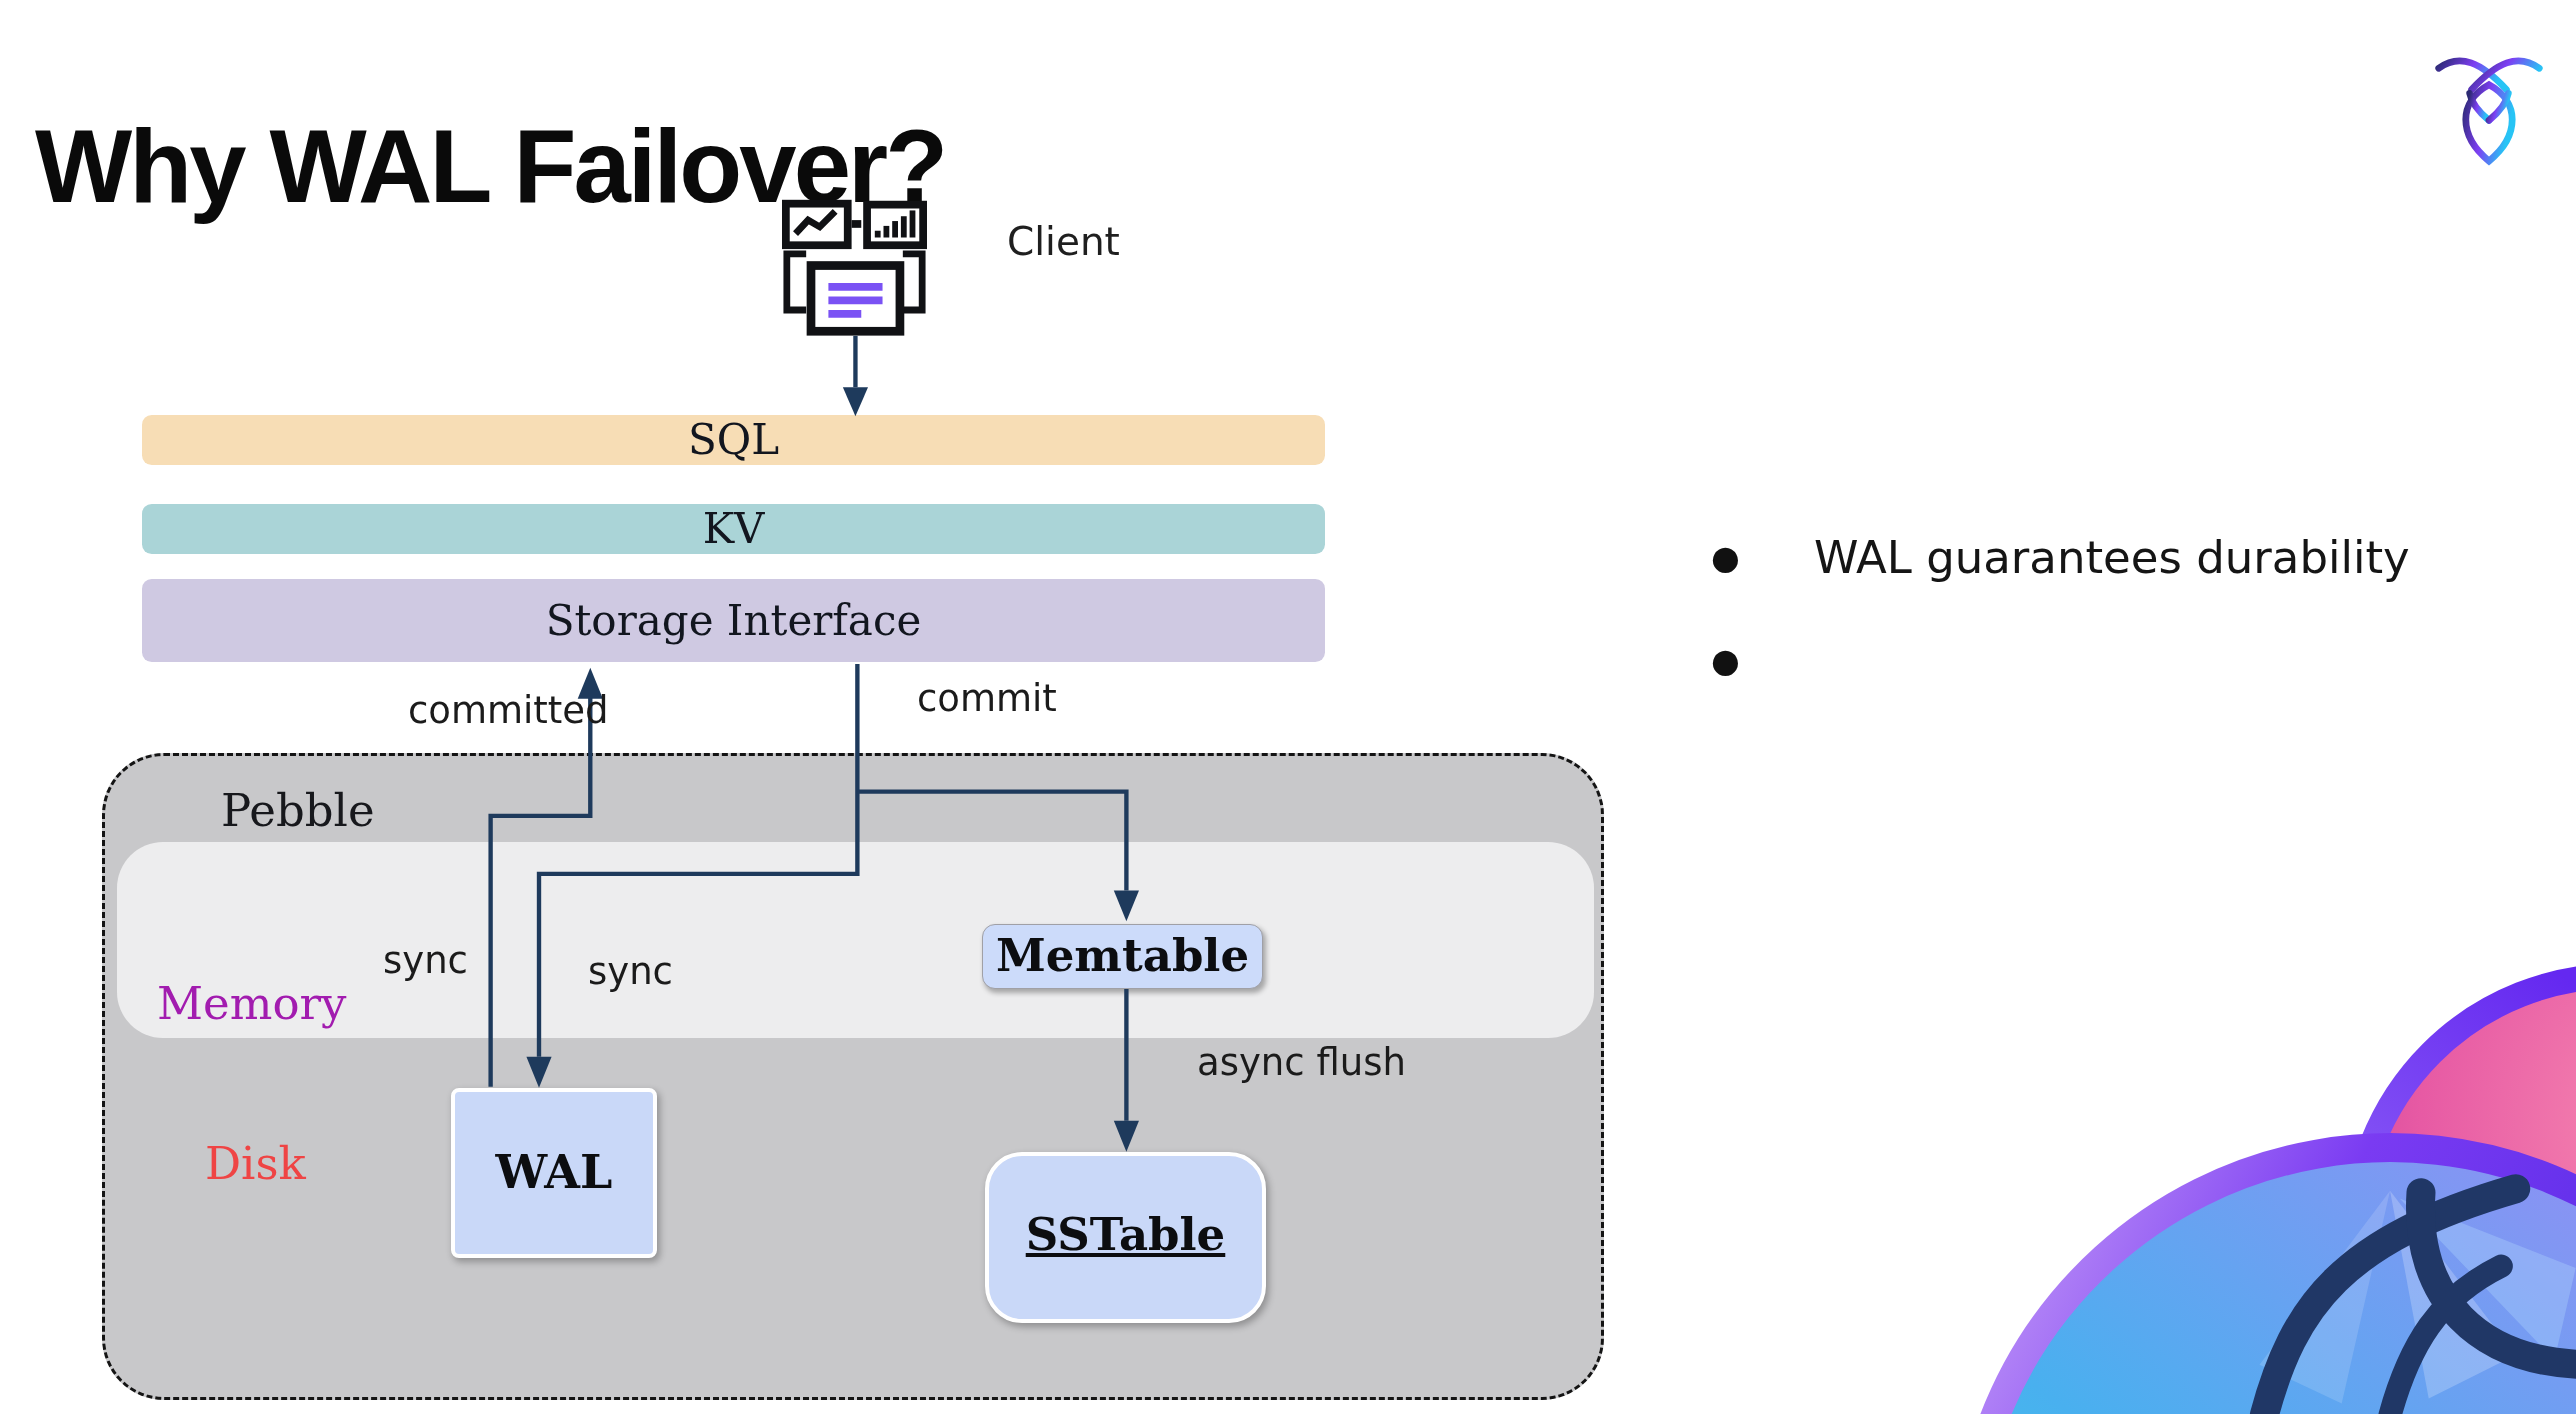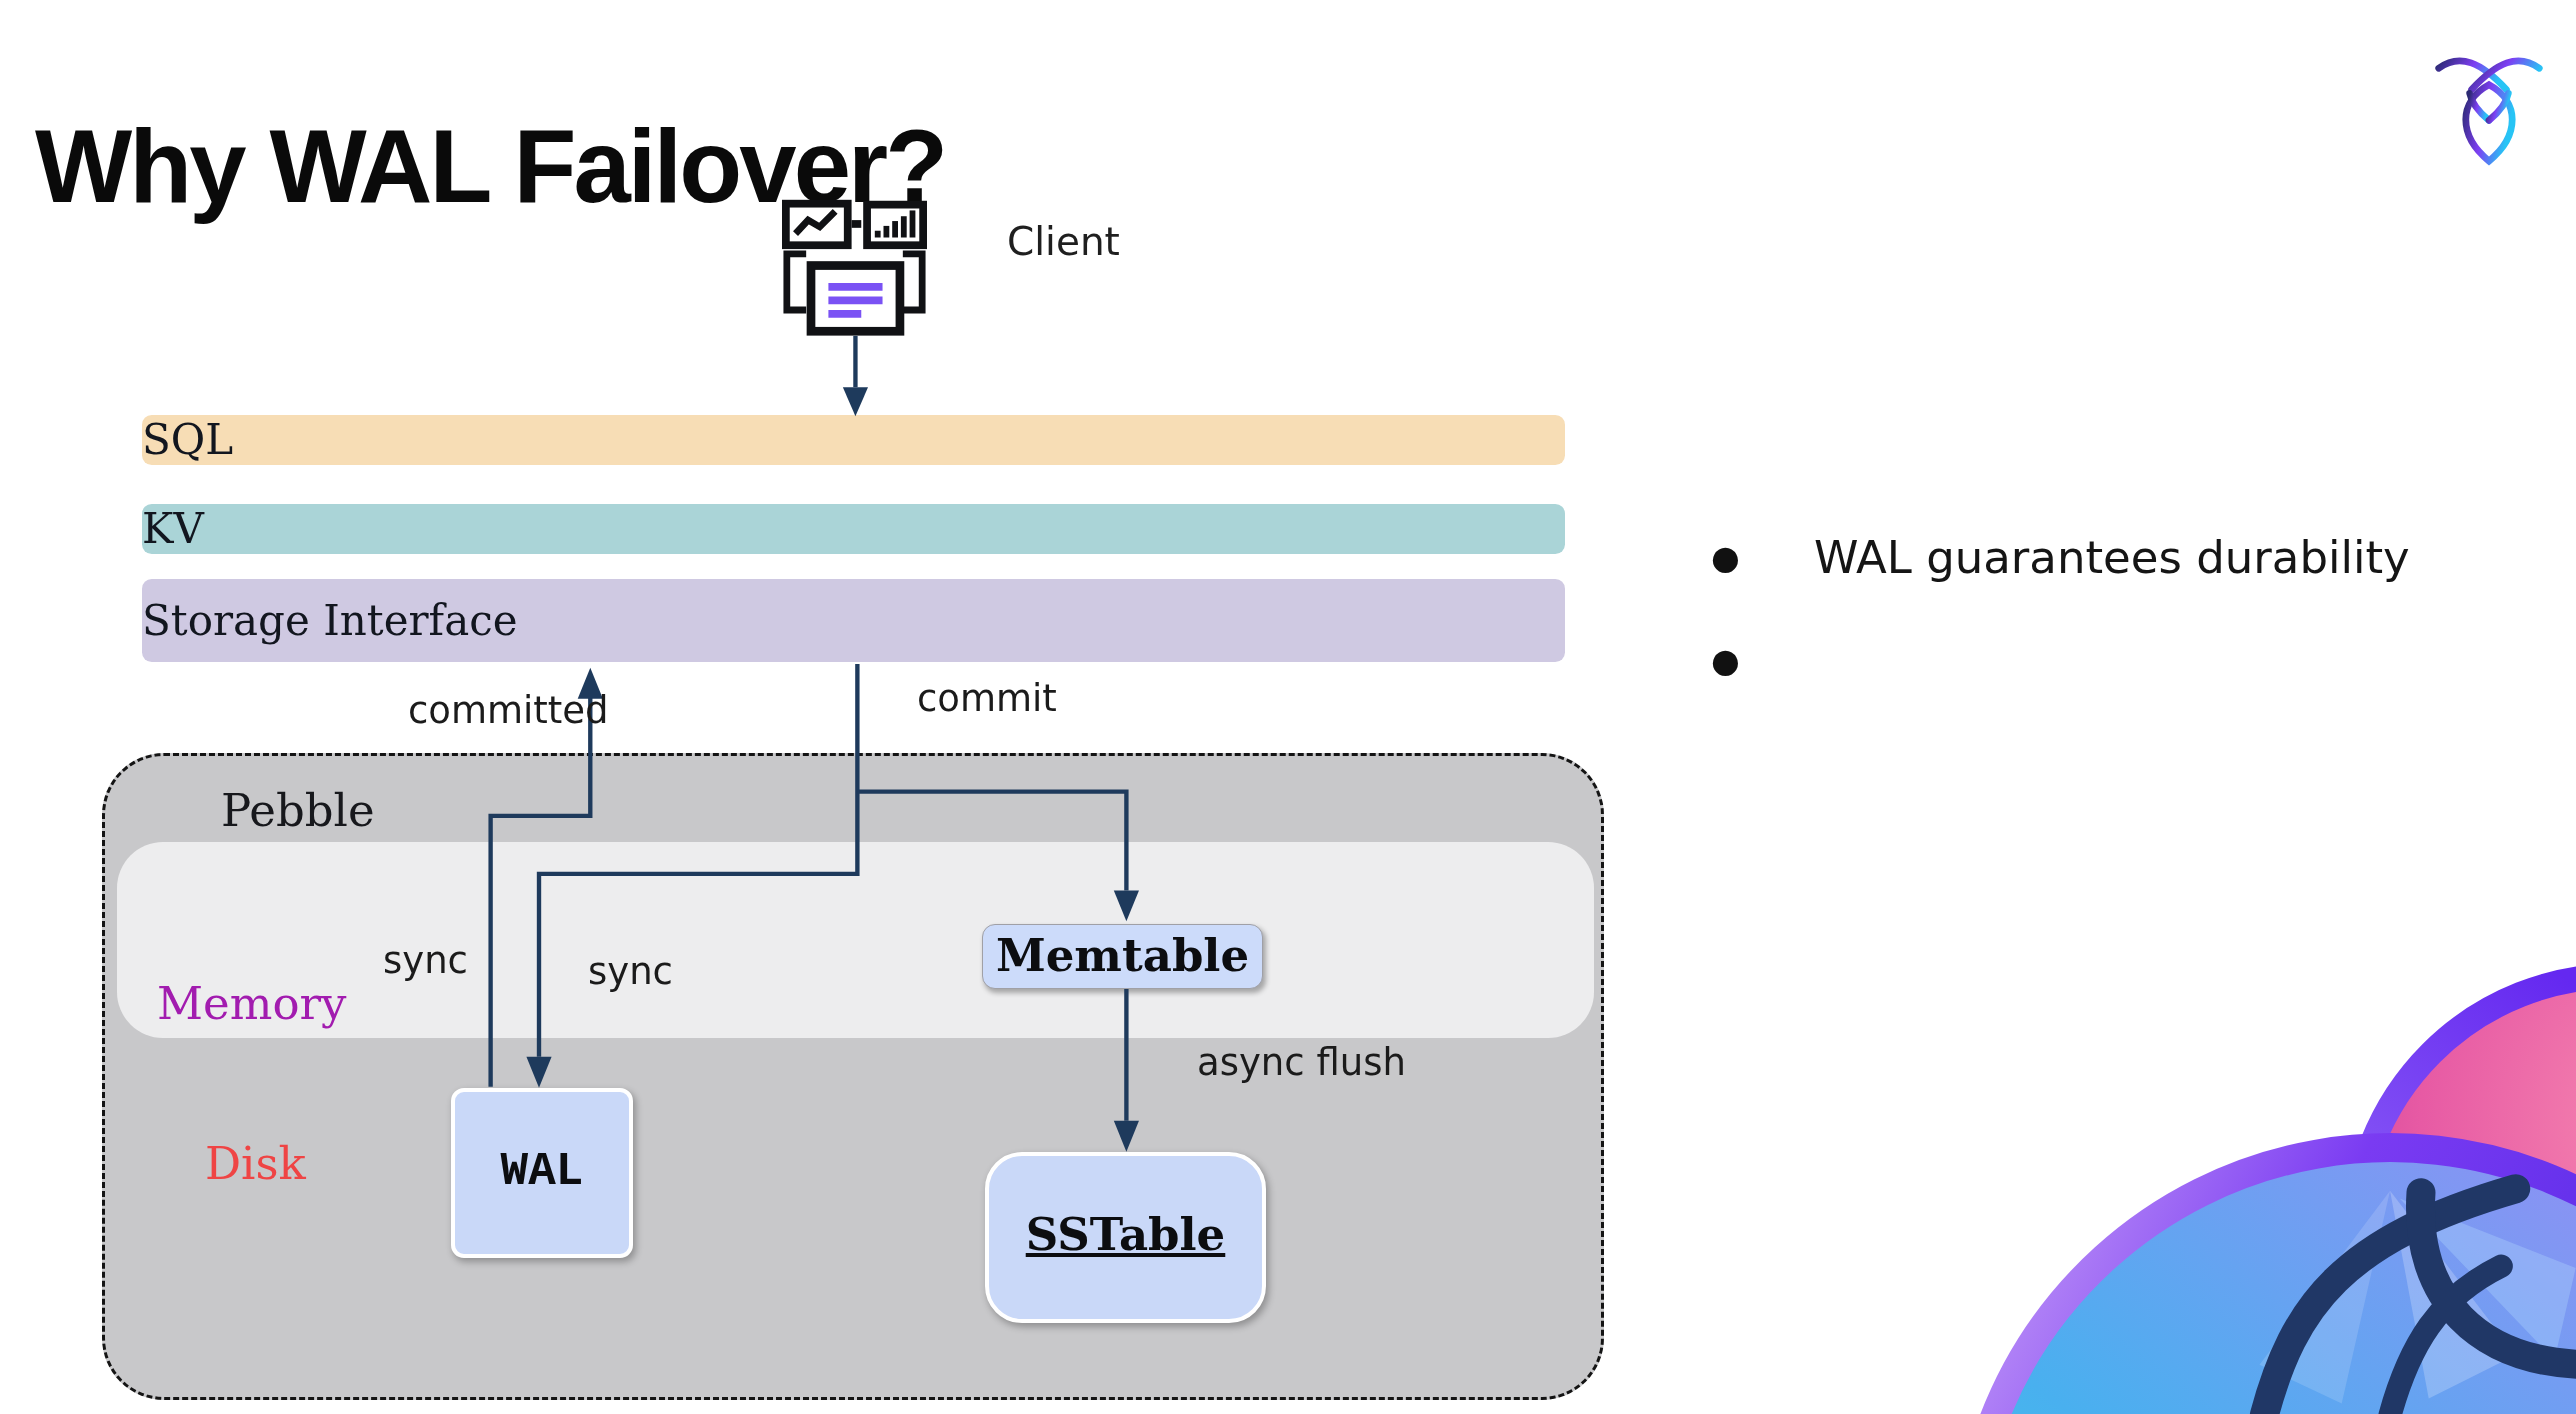--- a/index.html
+++ b/index.html
@@ -10,42 +10,42 @@
   .sans{font-family:"DejaVu Sans",sans-serif;}
 
   
   #title{left:35px;top:39px;font-family:"Liberation Sans",sans-serif;font-weight:bold;
          font-size:103px;letter-spacing:-2.9px;color:#0a0a0a;white-space:nowrap;text-align:right;}
 
   
   #client-label{left:1007px;top:219px;font-size:39px;color:#1f1f1f;}
 
   
-  .layer-bar{left:142px;width:1423px;border-radius:9.7px;text-align:left;
+  .layer-bar{left:142px;width:1183px;border-radius:9.7px;text-align:center;
              font-size:42px;color:#12161f;z-index:2;}
   .layer-bar span{display:block;}
   #bar-sql{top:415px;height:50px;line-height:50px;background:var(--bar-sql);}
   #bar-kv{top:504px;height:50px;line-height:50px;background:var(--bar-kv);}
   #bar-storage{top:579px;height:83px;line-height:83px;background:var(--bar-storage);}
 
   
   #pebble{left:102px;top:753px;width:1502px;height:647px;background:var(--pebble-fill);
           border:3.9px dashed #141414;border-radius:62px;box-sizing:border-box;z-index:1;}
   #memory-band{left:117px;top:842px;width:1477px;height:196px;background:var(--memory-fill);
                border-radius:46px;z-index:1;}
   #pebble-label{left:221px;top:784px;font-size:45px;color:#17181c;z-index:4;}
   #memory-label{left:157px;top:977px;font-size:45px;color:#a21caf;z-index:4;}
   #disk-label{left:205px;top:1095px;font-size:45px;color:#ef4444;z-index:4;margin-top:42px;}
 
   
   .node{background:var(--node-fill);box-sizing:border-box;text-align:center;
         font-weight:bold;color:#0c0d10;z-index:3;}
-  #wal-box{left:451px;top:1088px;width:182px;height:170px;border:4.8px solid #ffffff;
-           border-radius:13px;font-size:46px;line-height:161px;
-           box-shadow:2.9px 3.9px 7.7px rgba(0,0,0,0.28);font-family:Liberation Mono, monospace;}
+  #wal-box{left:451px;top:1088px;width:206px;height:170px;border:4.8px solid #ffffff;
+           border-radius:8px;font-size:46px;line-height:161px;
+           box-shadow:2.9px 3.9px 7.7px rgba(0,0,0,0.28);}
   #memtable-box{left:982px;top:924px;width:281px;height:65px;border:1.9px solid #a0a0a6;
            border-radius:13px;font-size:45px;line-height:61px;background:#ccdbfa;
            box-shadow:2.9px 3.9px 5.8px rgba(0,0,0,0.30);}
   #sstable-box{left:985px;top:1152px;width:281px;height:171px;border:4.8px solid #ffffff;
            border-radius:37px;font-size:45px;line-height:158px;
            box-shadow:2.9px 3.9px 7.7px rgba(0,0,0,0.28);text-decoration:underline;}
 
   
   .edge-label{font-size:37px;color:#1b1b1b;z-index:6;white-space:nowrap;}
   #lbl-committed{left:408px;top:689px;}

